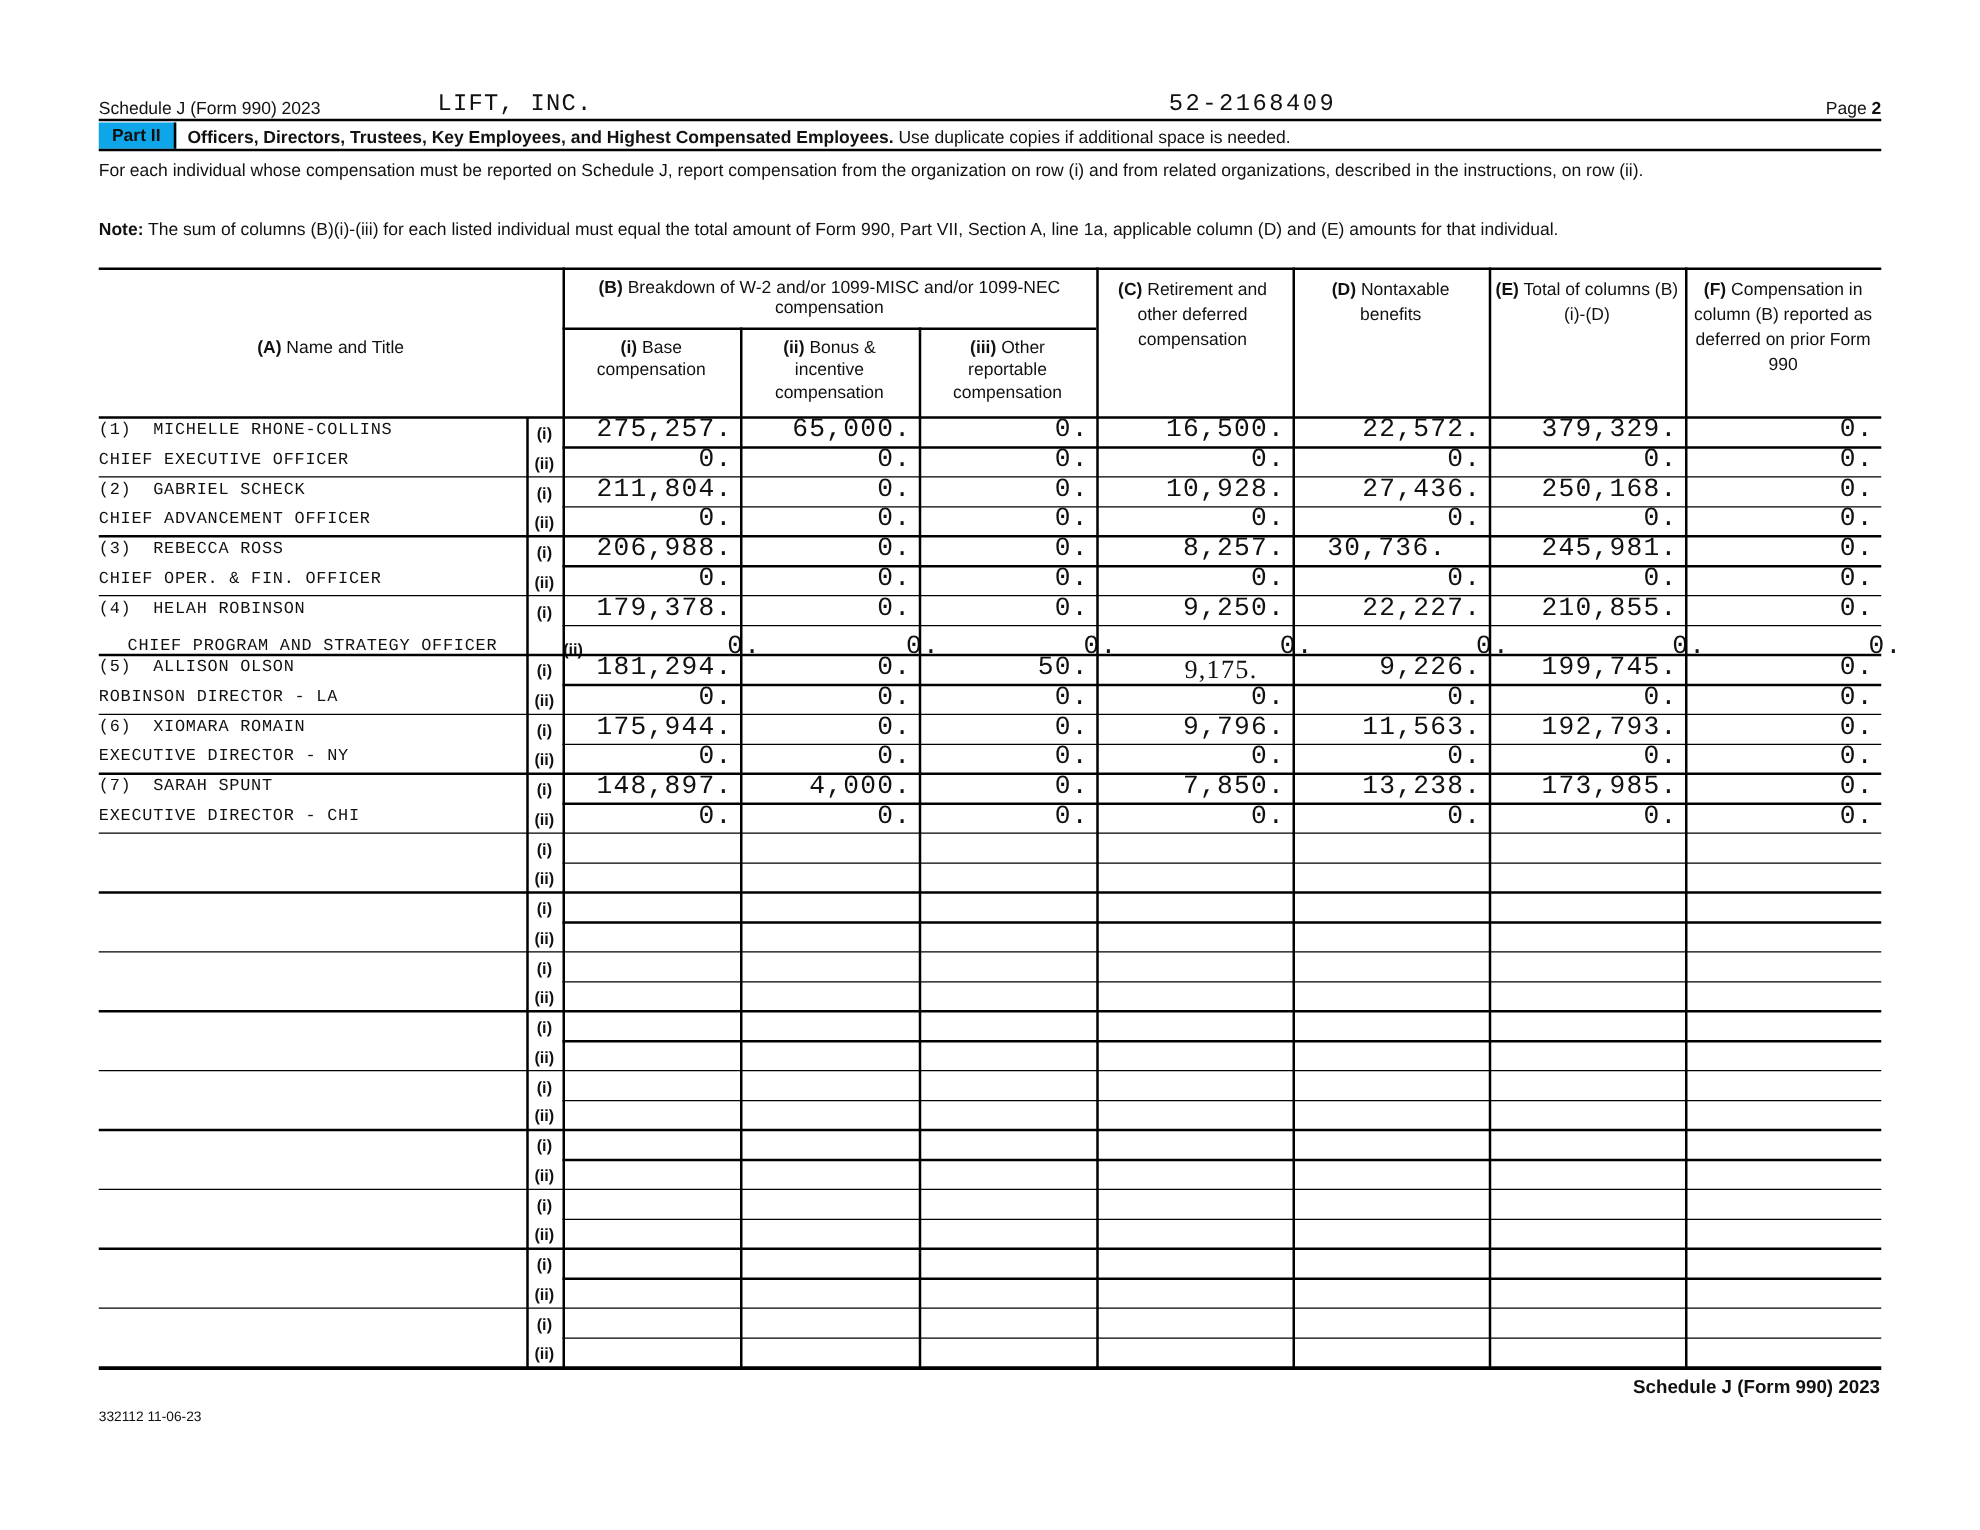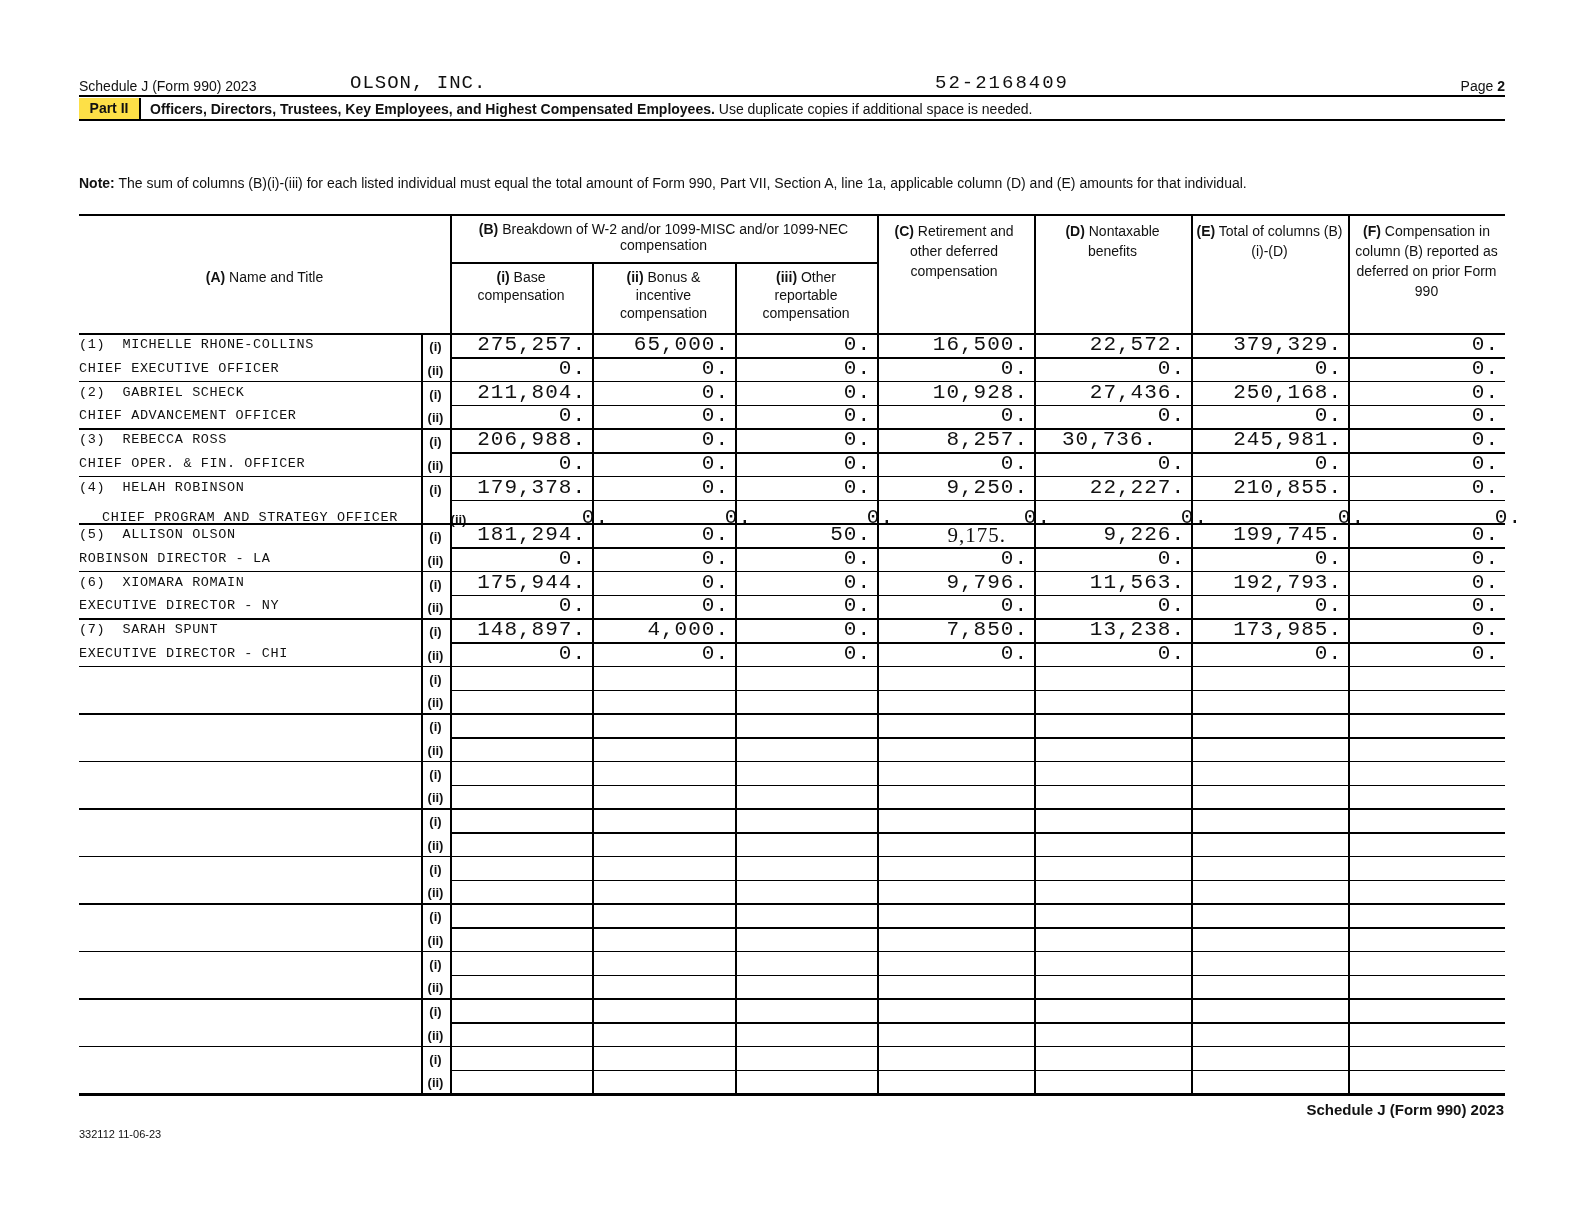--- a/index.html
+++ b/index.html
@@ -10,21 +10,21 @@
 
   
   #form-id { left: 79px; top: 78px; font-size: 14px; }
   #org-name { left: 350px; top: 72px; font-size: 19px; letter-spacing: 1px; }
   #ein { left: 935px; top: 72px; font-size: 19px; letter-spacing: 2px; }
   #page-label { right: 79px; top: 78px; font-size: 14px; }
   #page-label b { font-weight: bold; }
   .hrule { position: absolute; left: 79px; width: 1426px; background: #000; }
 
   
-  #part-tag { left: 79px; top: 98px; width: 62px; height: 21px; background: #fde047; border-right: 2px solid #000; box-sizing: border-box; font-weight: bold; font-size: 14px; line-height: 21px; text-align: center; }
+  #part-tag { left: 79px; top: 98px; width: 62px; height: 21px; background: #0ea5e9; border-right: 2px solid #000; box-sizing: border-box; font-weight: bold; font-size: 14px; line-height: 21px; text-align: center; }
   #part-title { left: 150px; top: 101px; font-size: 14px; white-space: nowrap; }
   #part-title b { font-weight: bold; }
 
   #instr { left: 79px; top: 126px; width: 1430px; font-size: 14px; line-height: 20px; }
   #note { left: 79px; top: 175px; font-size: 14px; white-space: nowrap; }
   #note b { font-weight: bold; }
 
   
   #comp-table { left: 79px; top: 214px; width: 1426px; }
   .thead-cell { position: absolute; text-align: center; font-size: 14px; line-height: 19px; box-sizing: border-box; }
@@ -37,30 +37,31 @@
   .rowtag { position: absolute; left: 342px; width: 29px; text-align: center; font-weight: bold; font-size: 13px; top: 5px; }
   .num { position: absolute; text-align: right; font-size: 21px; top: -1px; letter-spacing: 1px; }
 
   #footer-code { left: 79px; top: 1128px; font-size: 11px; }
   #footer-form { right: 80px; top: 1101px; font-size: 15px; font-weight: bold; }
 </style>
 </head>
 <body>
 
 <div class="abs sans" id="form-id">Schedule J (Form 990) 2023</div>
-<div class="abs mono" id="org-name">OLSON, INC.</div>
+<div class="abs mono" id="org-name">LIFT, INC.</div>
 <div class="abs mono" id="ein">52-2168409</div>
 <div class="abs sans" id="page-label"><span>Page </span><b>2</b></div>
 <div class="hrule" style="top:95px;height:2px;"></div>
 
 <div class="abs sans" id="part-tag">Part II</div>
 <div class="abs sans" id="part-title"><b>Officers, Directors, Trustees, Key Employees, and Highest Compensated Employees.</b><span> Use duplicate copies if additional space is needed.</span></div>
 <div class="hrule" style="top:119px;height:1.5px;"></div>
 
 <div class="abs sans" id="instr">
+  <div>For each individual whose compensation must be reported on Schedule J, report compensation from the organization on row (i) and from related organizations, described in the instructions, on row (ii).</div>
 </div>
 <div class="abs sans" id="note"><b>Note:</b><span> The sum of columns (B)(i)-(iii) for each listed individual must equal the total amount of Form 990, Part VII, Section A, line 1a, applicable column (D) and (E) amounts for that individual.</span></div>
 
 <div class="abs" id="comp-table">
 
   <div class="row-line" style="left:0;top:0;width:1426px;height:2px;"></div>
 
   <div class="thead-cell sans" style="left:0;top:54px;width:371px;"><b>(A)</b><span> Name and Title</span></div>
   <div class="thead-cell sans" style="left:371px;top:7px;width:427px;line-height:16px;padding:0 4px;"><b>(B)</b><span> Breakdown of W-2 and/or 1099-MISC and/or 1099-NEC compensation</span></div>
   <div class="thead-cell sans" style="left:375px;top:54px;width:134px;line-height:18px;padding:0 12px;"><b>(i)</b><span> Base compensation</span></div>

